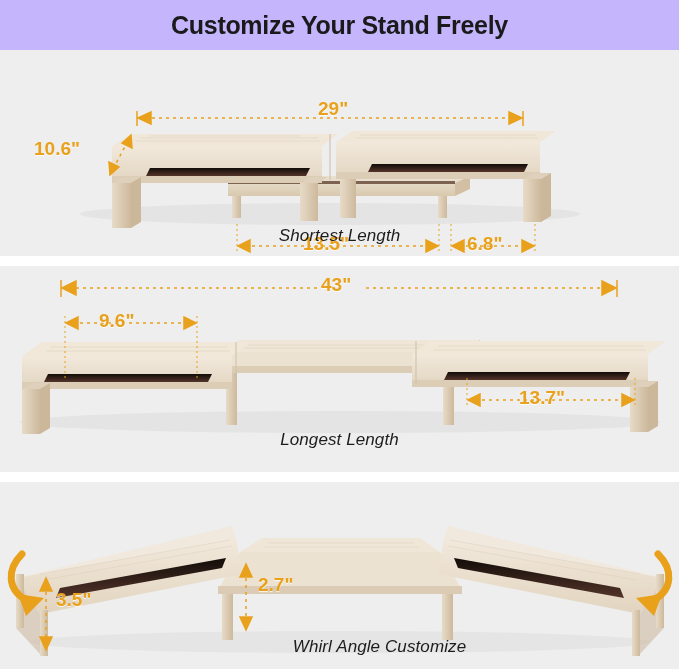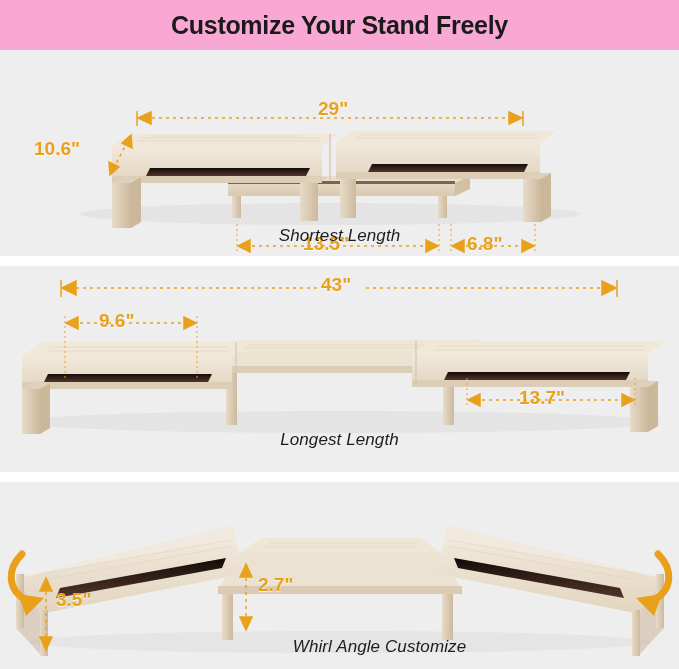--- a/index.html
+++ b/index.html
@@ -7,21 +7,21 @@
     width:679px;height:669px;overflow:hidden;
     background:#ffffff;
     font-family:"Liberation Sans", sans-serif;
     -webkit-font-smoothing:antialiased;
   }
   .page{position:relative;width:679px;height:669px;background:#ffffff;}
 
   
   .header{
     height:50px;display:flex;align-items:center;justify-content:center;
-    background:#f9a8d4;
+    background:#c4b5fd;
   }
   .header-title{
     font-size:25px;font-weight:bold;color:#1a1a1a;letter-spacing:-0.3px;
   }
 
   
   .panel{position:relative;width:679px;background:#eeeeee;overflow:hidden;}
   .panel-1{height:206px;}
   .panel-2{height:206px;}
   .panel-3{height:197px;}

